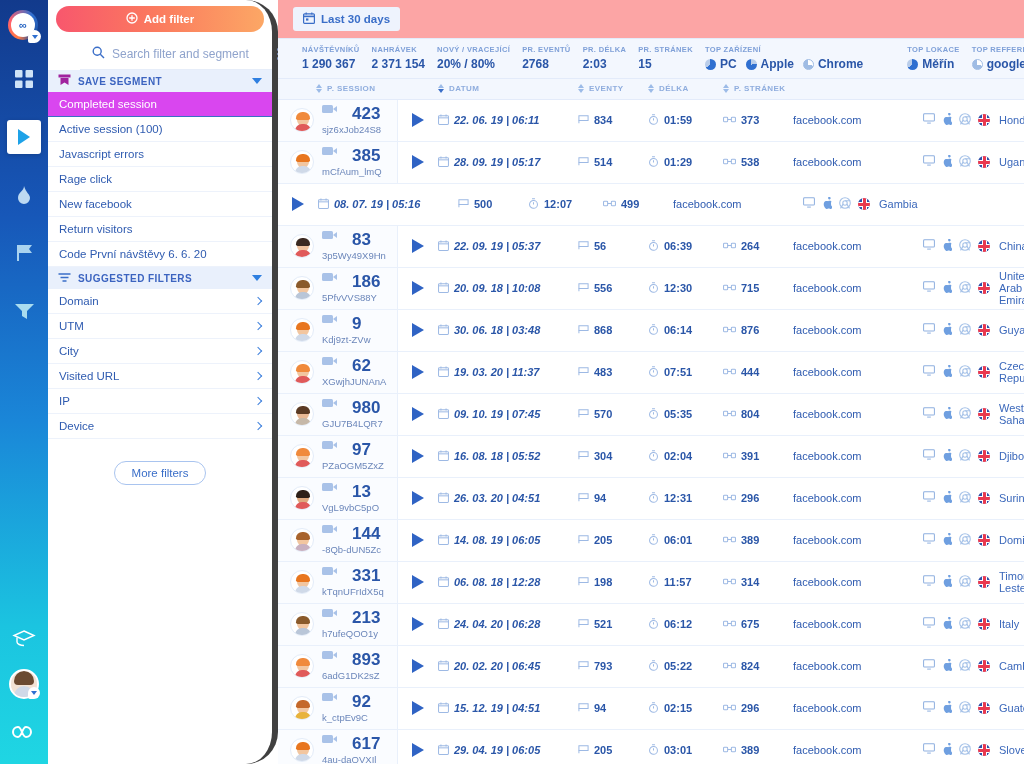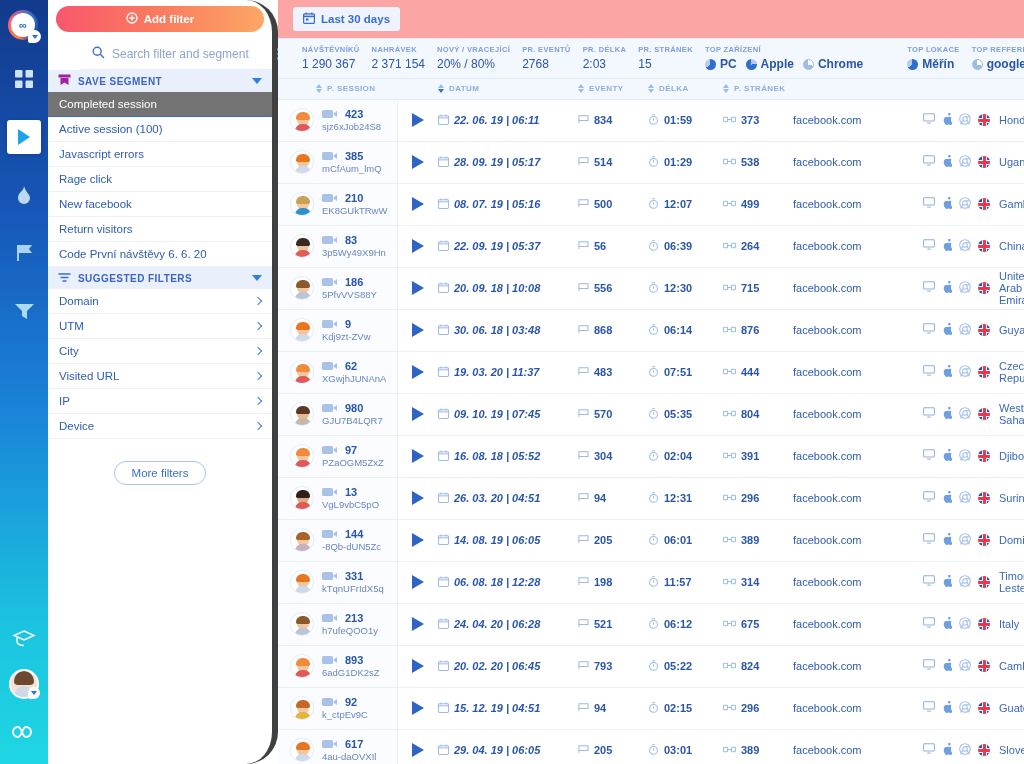--- a/index.html
+++ b/index.html
@@ -103,21 +103,21 @@
   }
   .sec-head .caret {
     margin-left: auto; width: 0; height: 0;
     border-left: 5px solid transparent; border-right: 5px solid transparent;
     border-top: 6px solid #2f7fe0;
   }
   .seg-item {
     height: 25px; display: flex; align-items: center; padding: 0 11px;
     font-size: 11.5px; color: #2f5bb0; border-bottom: 1px solid #edf2fb; cursor: pointer;
   }
-  .seg-item.active { background: #737373; color: #fff; border-bottom-color: #3a6fc4; }
+  .seg-item.active { background: #d946ef; color: #fff; border-bottom-color: #3a6fc4; }
   .filt-item {
     height: 25px; display: flex; align-items: center; padding: 0 11px;
     font-size: 11.5px; color: #2f5bb0; border-bottom: 1px solid #edf2fb; cursor: pointer;
   }
   .filt-item .chev {
     margin-left: auto; width: 6px; height: 6px; border-right: 1.6px solid #3c7fdc;
     border-top: 1.6px solid #3c7fdc; transform: rotate(45deg);
   }
   .more-wrap { display: flex; justify-content: center; padding: 22px 0 0 0; }
   .more-btn {
@@ -135,21 +135,21 @@
     font-size: 11.5px; font-weight: bold; color: #3a6ec8; cursor: pointer;
     font-family: "Liberation Sans", sans-serif;
   }
 
   .stats {
     background: #f3f7fe; border-top: 1px solid #e3ebfa; border-bottom: 1px solid #e3ebfa;
     height: 42px; display: flex; align-items: center; padding: 0 6px 0 12px; position: relative;
   }
   .stat { display: flex; flex-direction: column; justify-content: center; gap: 3px; margin-left: 12px; }
   .stat .lbl { font-size: 7.5px; letter-spacing: .35px; color: #7fa0d8; text-transform: uppercase; font-weight: bold; white-space:nowrap;}
-  .stat .val { font-size: 12px; font-weight: normal; color: #2a56a8; white-space: nowrap; }
+  .stat .val { font-size: 12px; font-weight: bold; color: #2a56a8; white-space: nowrap; }
   .stat .valrow { display: flex; align-items: center; gap: 9px; }
   .chip { display: flex; align-items: center; gap: 4px; font-size: 12px; font-weight: bold; color: #2a56a8; }
   .pie {
     width: 11px; height: 11px; border-radius: 50%;
     background: conic-gradient(#2f6fd0 0 65%, #b9cdea 65% 100%);
     flex: 0 0 11px;
   }
   .pie.q { background: conic-gradient(#b9cdea 0 25%, #2f6fd0 25% 100%); }
   .pie.o { background: conic-gradient(#fff 0 30%, #9fbce4 30% 100%); border:1px solid #9fbce4; }
   .stats .kebab { margin-left: auto; margin-right: 4px; }
@@ -168,21 +168,21 @@
     padding-left: 12px; background: #fafcff; border-right: 1px solid #e9f0fb;
   }
   .avatar {
     width: 24px; height: 24px; border-radius: 50%; border: 1px solid #e3ecf9;
     position: relative; overflow: hidden; flex: 0 0 24px; background: #fff;
   }
   .avatar .sk { position:absolute; left:6px; top:5px; width:12px;height:12px;border-radius:50%; }
   .avatar .hr { position:absolute; left:5px; top:3px; width:14px;height:8px;border-radius:7px 7px 2px 2px; }
   .avatar .bd { position:absolute; left:4px; bottom:0; width:16px;height:7px;border-radius:8px 8px 0 0; }
   .uinfo { display: flex; flex-direction: column; gap: 2px; line-height: 1.1; }
-  .uinfo .top { display: flex; align-items: center; gap: 12px; font-size: 11px; font-weight: bold; color: #2a56a8; }
+  .uinfo .top { display: flex; gap: 19px; font-size: 17px; font-weight: bold; color: #2a56a8; }
   .uinfo .sub { font-size: 9.5px; color: #6b86ba; }
   .camico { width: 11px; height: 8px; background: #a9c2e8; border-radius: 1.5px; position: relative; }
   .camico:after { content:""; position:absolute; right:-4px; top:1px; width:0;height:0;
     border-top:3px solid transparent;border-bottom:3px solid transparent;border-right:4px solid #a9c2e8;}
 
   .cell-play { width: 40px; flex: 0 0 40px; display: flex; align-items: center; justify-content: center; }
   .playtri { width:0;height:0;border-top:7px solid transparent;border-bottom:7px solid transparent;border-left:12px solid #2f63c4; cursor:pointer;}
 
   .mcell { display: flex; align-items: center; gap: 5px; font-size: 11px; font-weight: bold; color: #2a56a8; }
   .c-date { width: 140px; flex: 0 0 140px; font-style: italic; }
@@ -660,34 +660,20 @@
     <span class="flag">
               <span class="w1"></span>
               <span class="w2"></span>
               <span class="h"></span>
               <span class="v"></span>
             </span>
     <span class="cname">Uganda</span>
   </div>
 </div>
 <div class="row">
-  <div class="cell-user">
-    <div class="avatar">
-      <div class="sk" style="background:#f2c6a0"></div>
-      <div class="hr" style="background:#caa055"></div>
-      <div class="bd" style="background:#2f8fd0"></div>
-    </div>
-    <div class="uinfo">
-      <div class="top">
-        <span class="camico"></span>
-        <span>210</span>
-      </div>
-      <div class="sub">EK8GUkTRwW</div>
-    </div>
-  </div>
   <div class="cell-play">
     <span class="playtri"></span>
   </div>
   <div class="mcell c-date">
     <span><svg width="11" height="11" viewBox="0 0 12 12" fill="none" stroke="#9db9e4" stroke-width="1.1">
                 <rect x="0.6" y="1.8" width="10.8" height="9.6" rx="1"></rect>
                 <path d="M0.6 4.2 h10.8"></path>
                 <path d="M3.2 0.6 v2 M8.8 0.6 v2"></path>
               </svg></span>
     <span>08. 07. 19 | 05:16</span>

